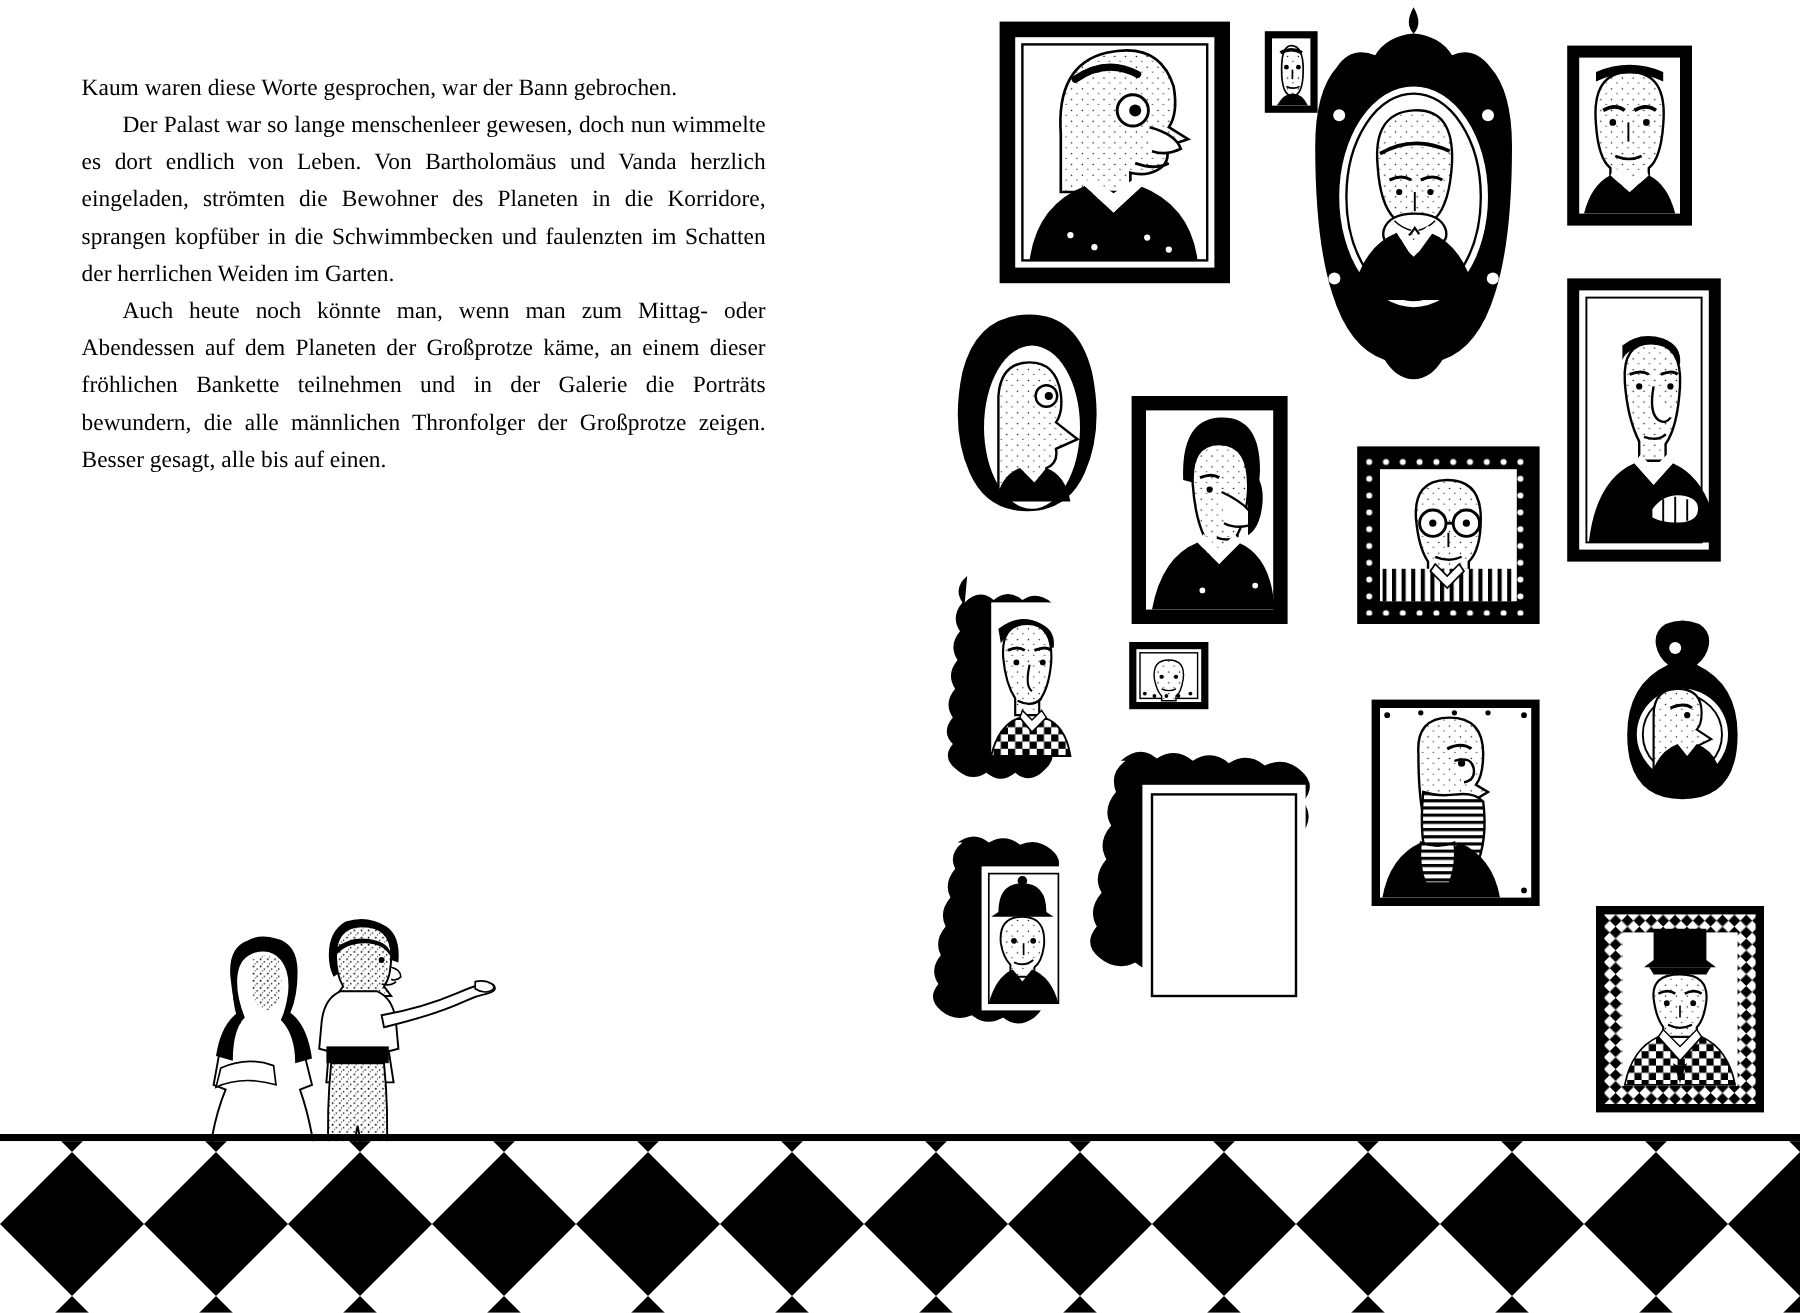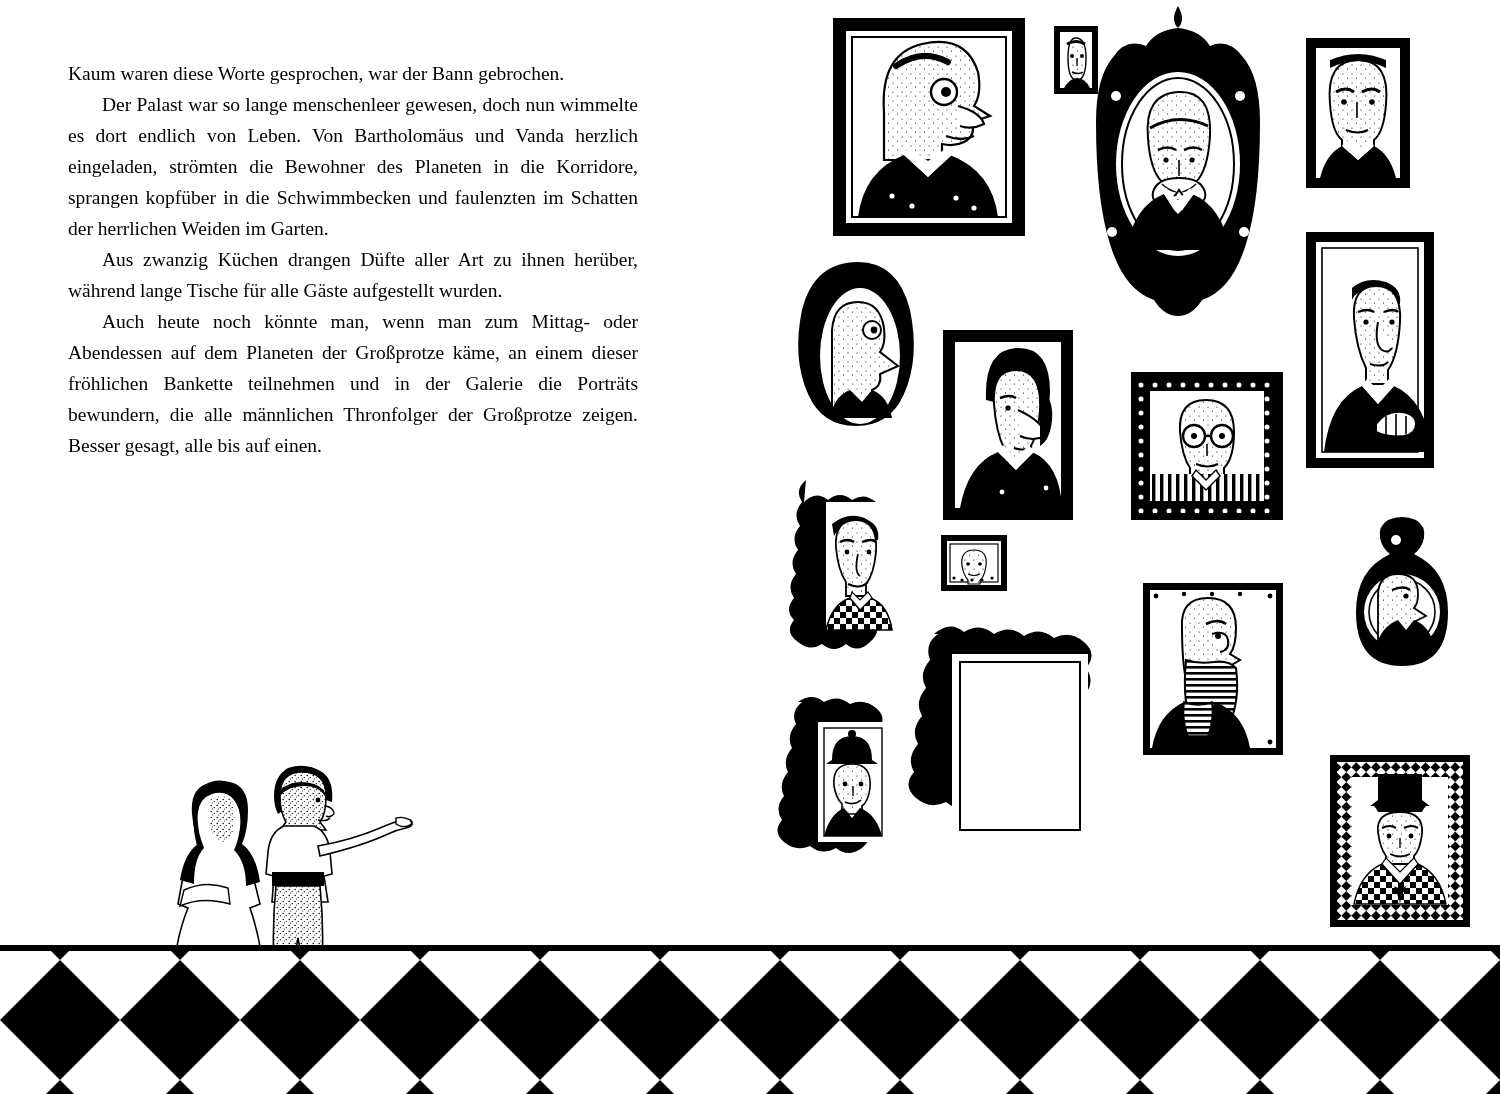--- a/index.html
+++ b/index.html
@@ -51,21 +51,20 @@
   }
 </style>
 </head>
 <body>
 
 <div id="page">
 
   <div id="text-column">
     <p>Kaum waren diese Worte gesprochen, war der Bann gebrochen.</p>
     <p class="indent">Der Palast war so lange menschenleer gewesen, doch nun wimmelte es dort endlich von Leben. Von Bartholomäus und Vanda herzlich eingeladen, strömten die Bewohner des Planeten in die Korridore, sprangen kopfüber in die Schwimmbecken und faulenzten im Schatten der herrlichen Weiden im Garten.</p>
-    <p class="indent">Aus zwanzig Küchen drangen Düfte aller Art zu ihnen herüber, während lange Tische für alle Gäste aufgestellt wurden.</p>
     <p class="indent">Auch heute noch könnte man, wenn man zum Mittag- oder Abendessen auf dem Planeten der Großprotze käme, an einem dieser fröhlichen Bankette teilnehmen und in der Galerie die Porträts bewundern, die alle männlichen Thronfolger der Großprotze zeigen. Besser gesagt, alle bis auf einen.</p>
   </div>
 
   <svg id="illustration" viewBox="0 0 1500 1094" xmlns="http://www.w3.org/2000/svg">
 
     <defs>
 
       <pattern id="stipple" width="6" height="6" patternUnits="userSpaceOnUse">
         <rect width="6" height="6" fill="#fff"></rect>
         <circle cx="1.2" cy="1.4" r="0.75" fill="#000"></circle>

